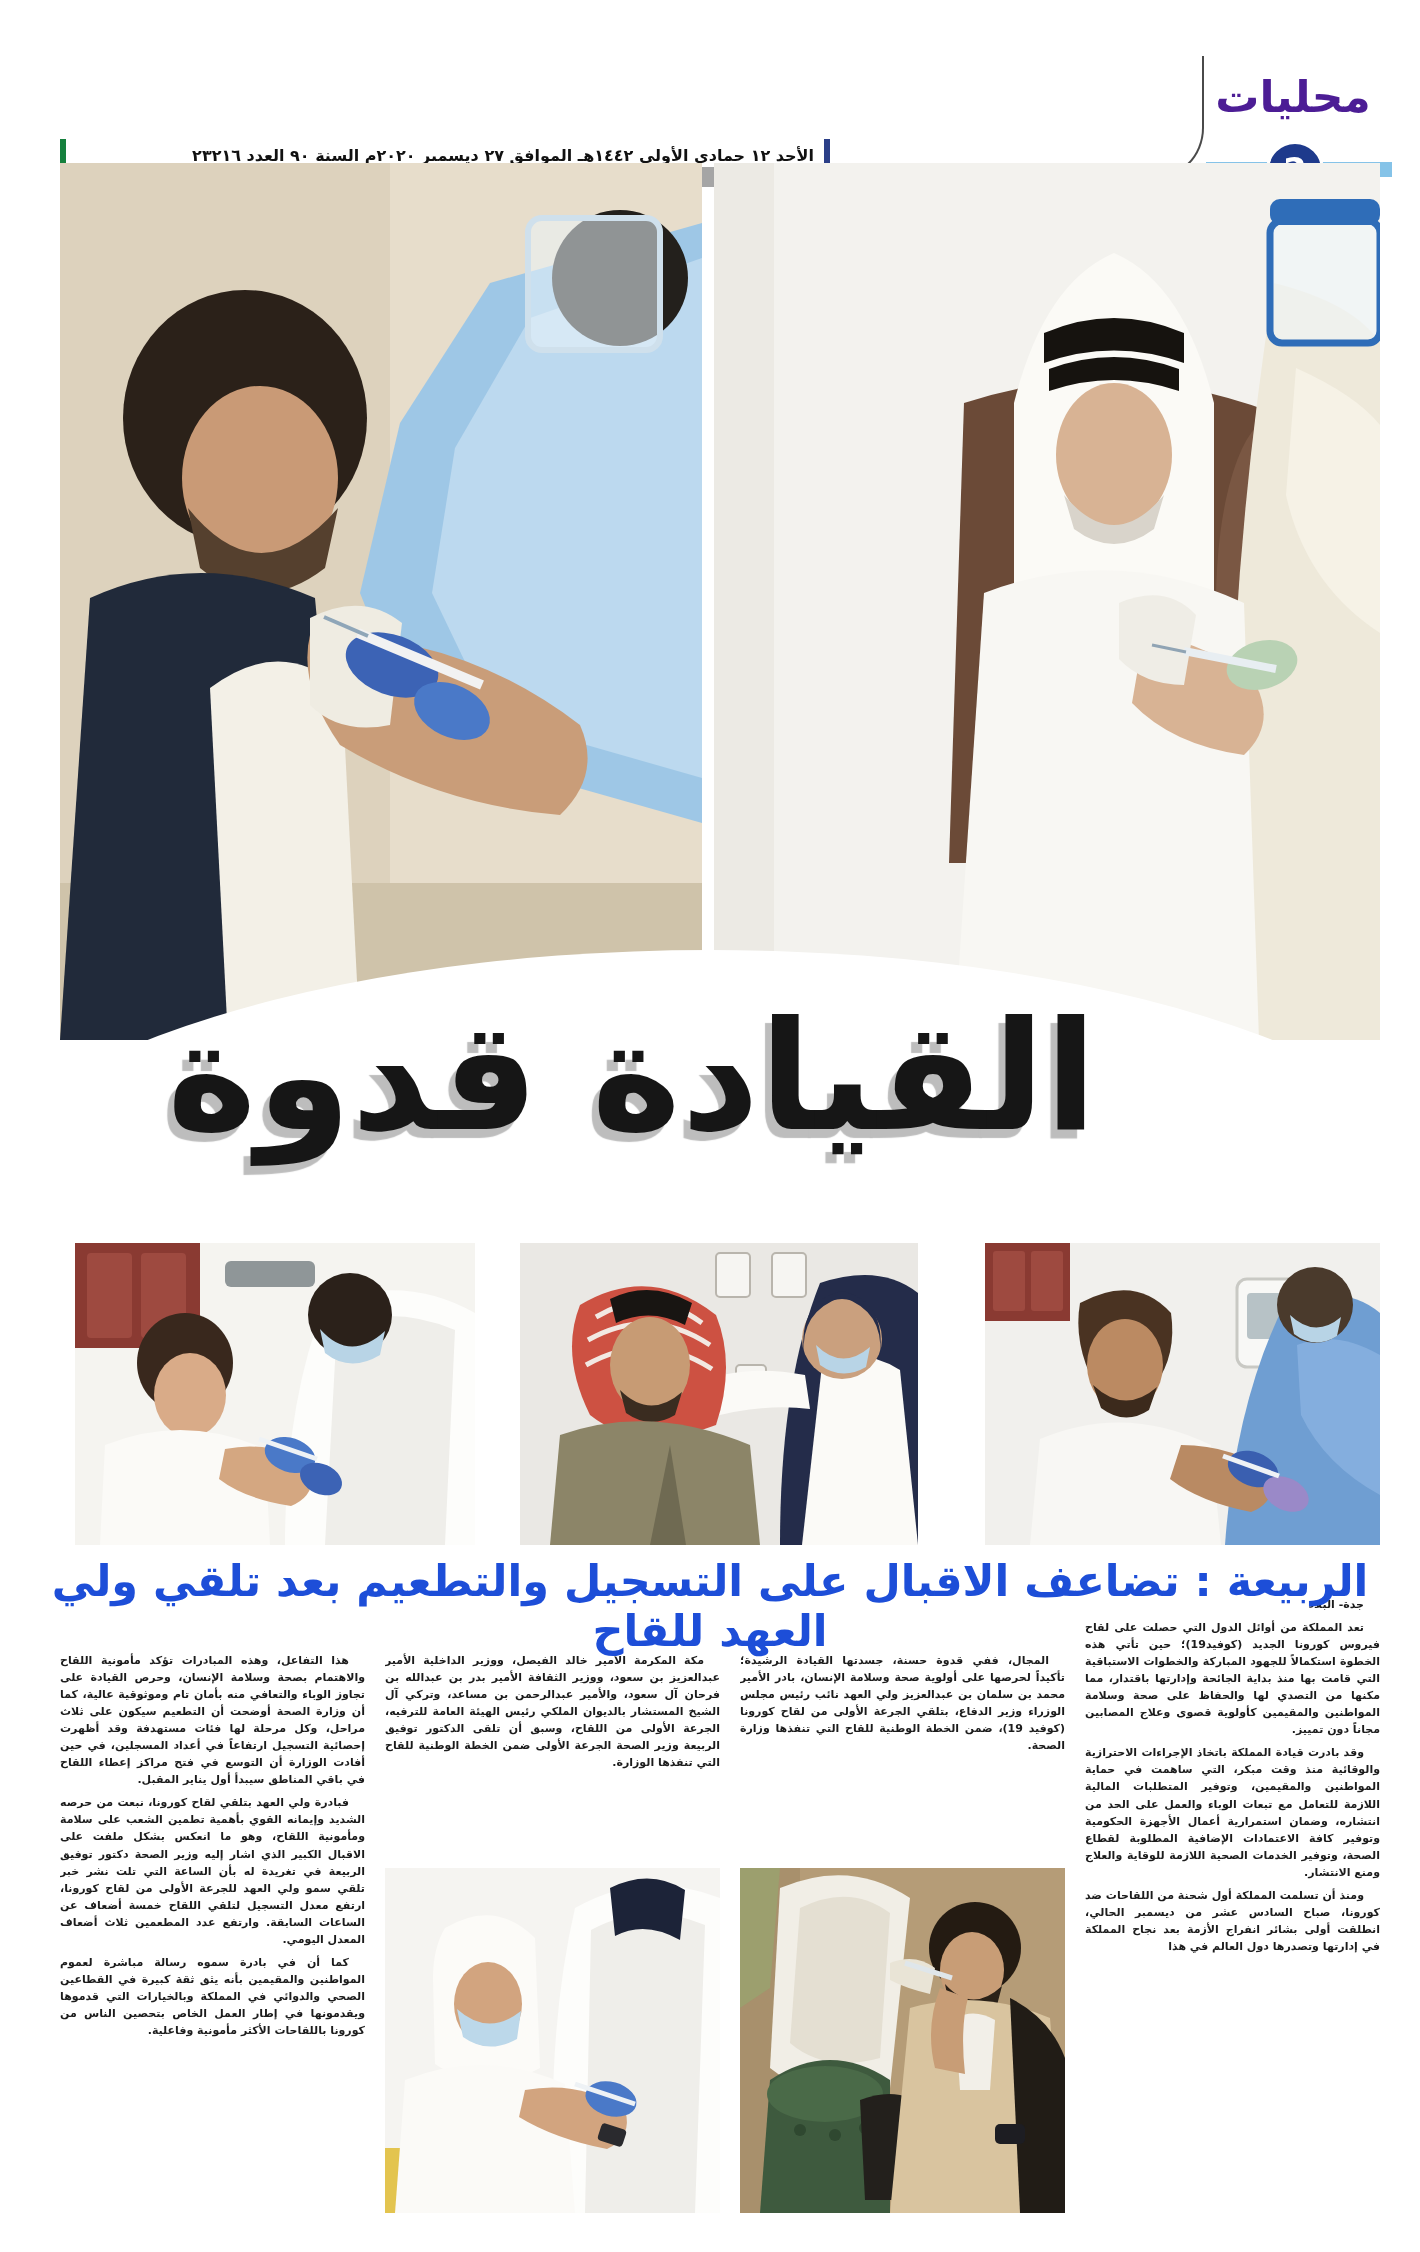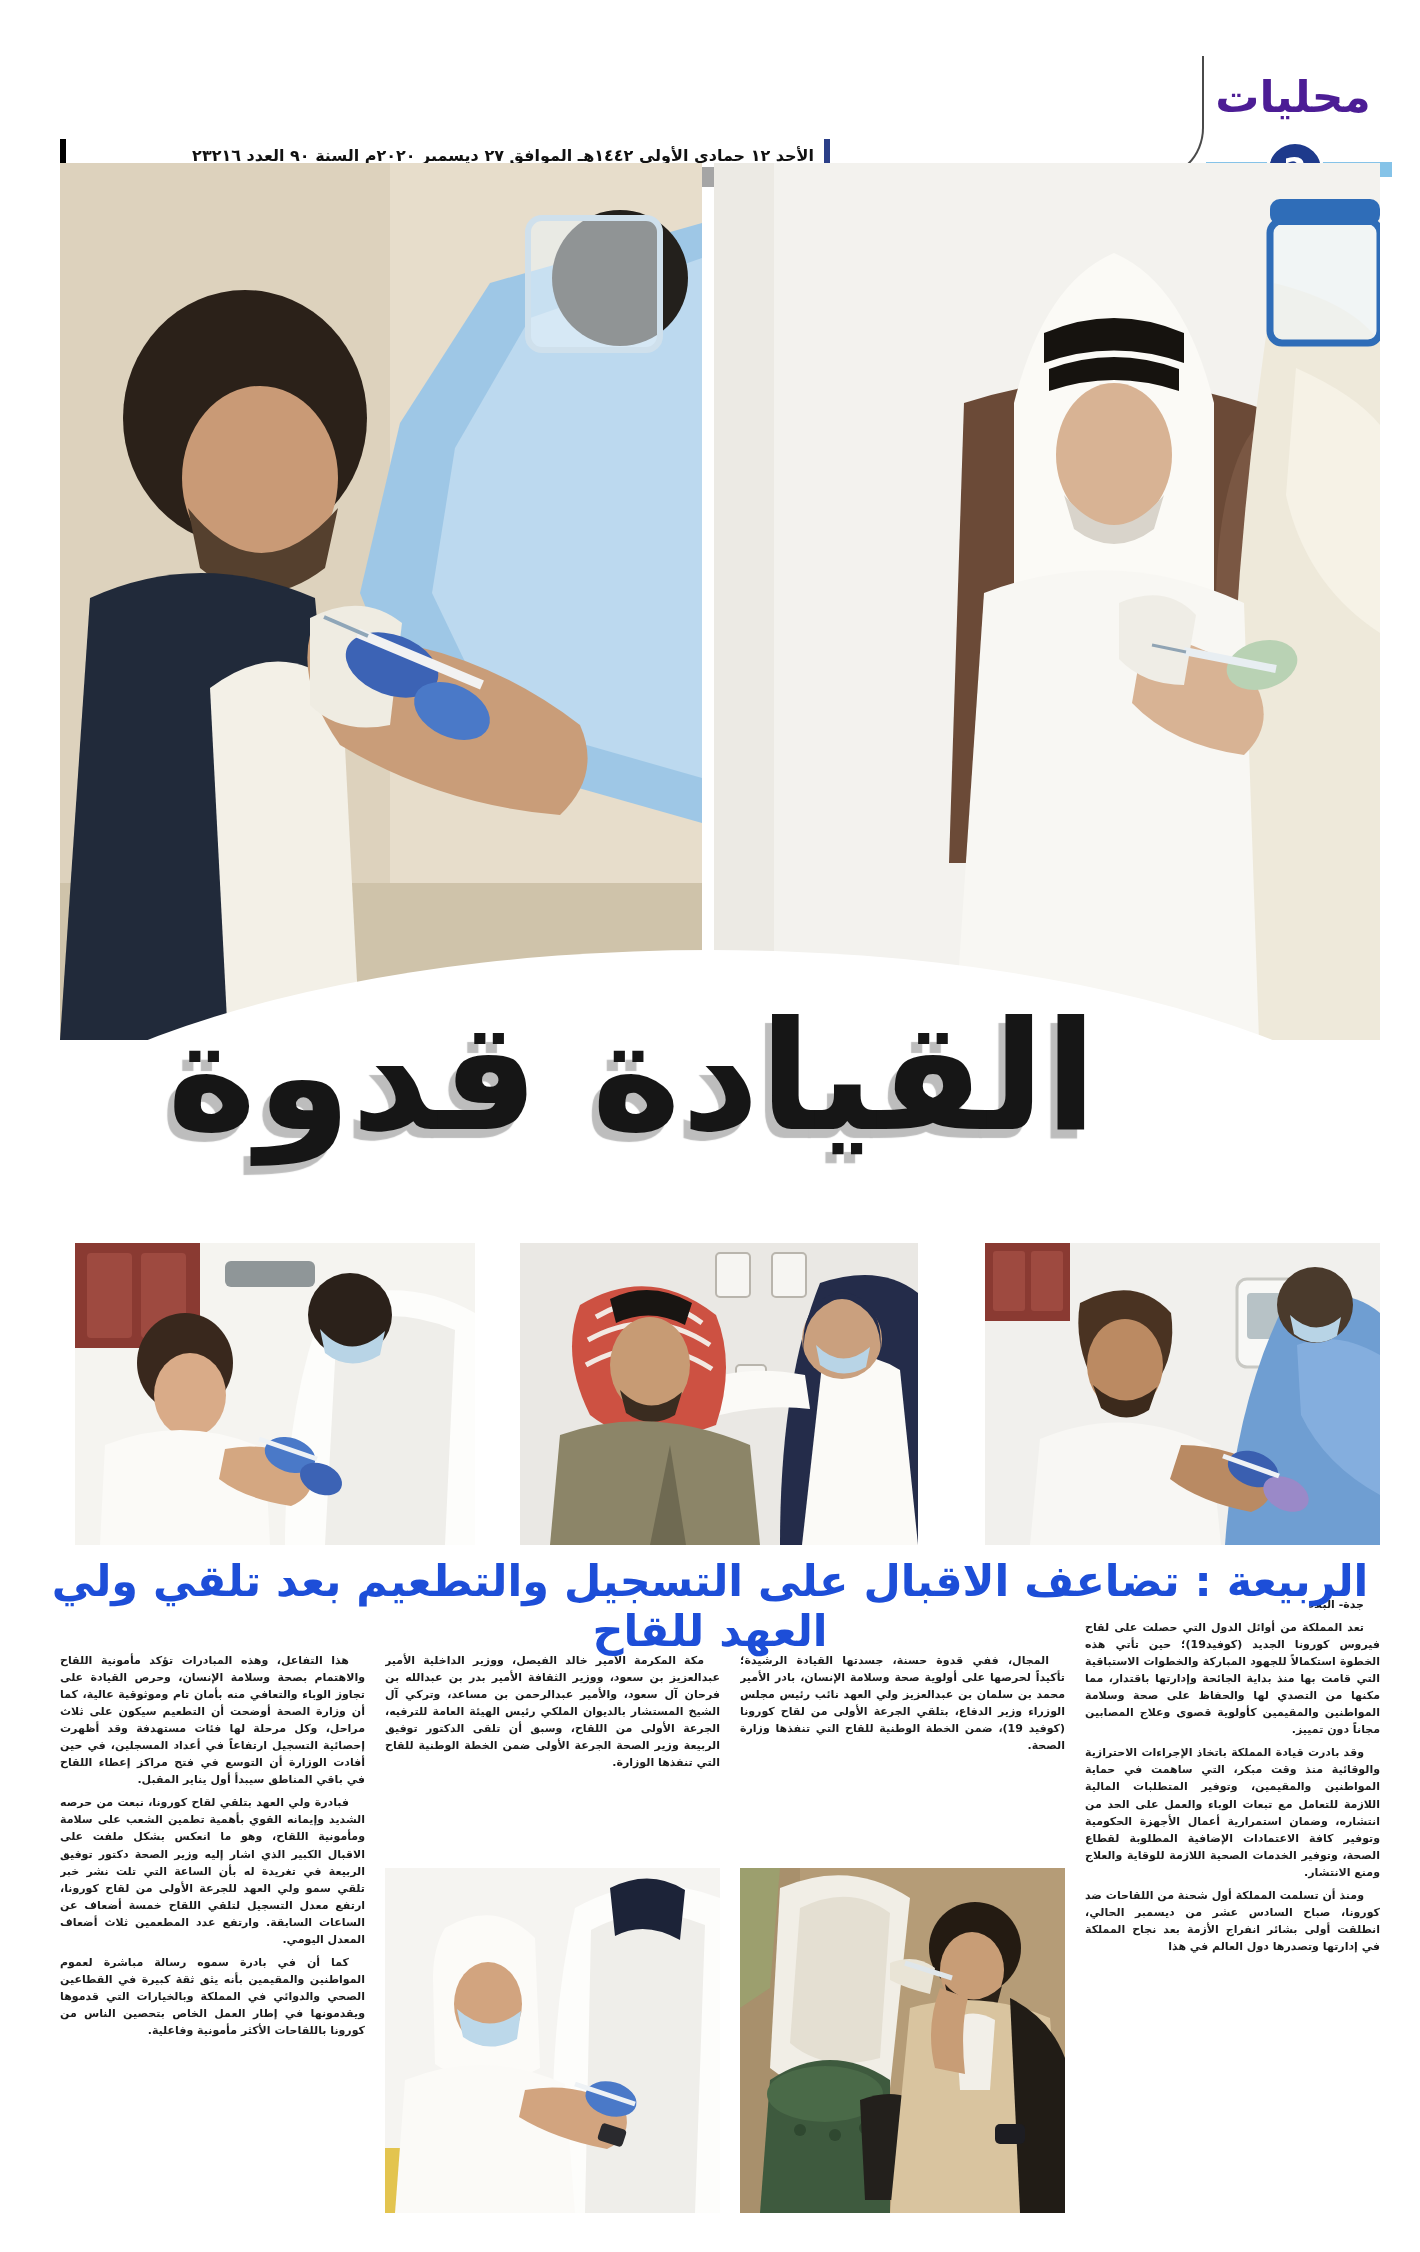--- a/index.html
+++ b/index.html
@@ -11,21 +11,21 @@
                border-bottom:2px solid #4a4a4a;border-right:2px solid #4a4a4a;
                border-bottom-right-radius:52px;}
   .section-label{position:absolute;left:1198px;top:42px;width:190px;height:110px;
                  font-size:44px;font-weight:bold;color:#4c1d95;text-align:center;line-height:110px;}
   .logo{position:absolute;left:600px;top:52px;width:310px;height:118px;text-align:center;}
   .logo-map{position:absolute;left:170px;top:-4px;width:92px;height:92px;}
   .logo-text{position:relative;font-size:86px;font-weight:bold;color:#2a65ad;line-height:110px;
              text-shadow:-2px 2px 0 #c3cbd6,2px -2px 0 #e7ebf0,0 0 3px #ffffff;}
   .logo-underline-block{position:absolute;left:648px;top:167px;width:186px;height:20px;background:#a5a5a5;}
   .date-line{position:absolute;left:60px;top:139px;width:770px;height:33px;
-             border-right:6px solid #2b3f88;border-left:6px solid #000000;
+             border-right:6px solid #2b3f88;border-left:6px solid #15803d;
              display:flex;align-items:center;padding:0 10px;box-sizing:border-box;
              font-size:16px;font-weight:bold;color:#111;white-space:nowrap;}
   .badge-bar{position:absolute;left:1206px;top:162px;width:186px;height:15px;background:#85c3e8;}
   .badge-circle{position:absolute;left:1266px;top:141px;width:58px;height:58px;border-radius:50%;
                 background:#1e3a8c;border:3px solid #ffffff;box-sizing:border-box;
                 color:#fff;font-size:34px;font-weight:bold;display:flex;align-items:center;justify-content:center;}
 
   
   .ph{position:absolute;overflow:hidden;background:#eee;}
   .ph svg{display:block;width:100%;height:100%;}

